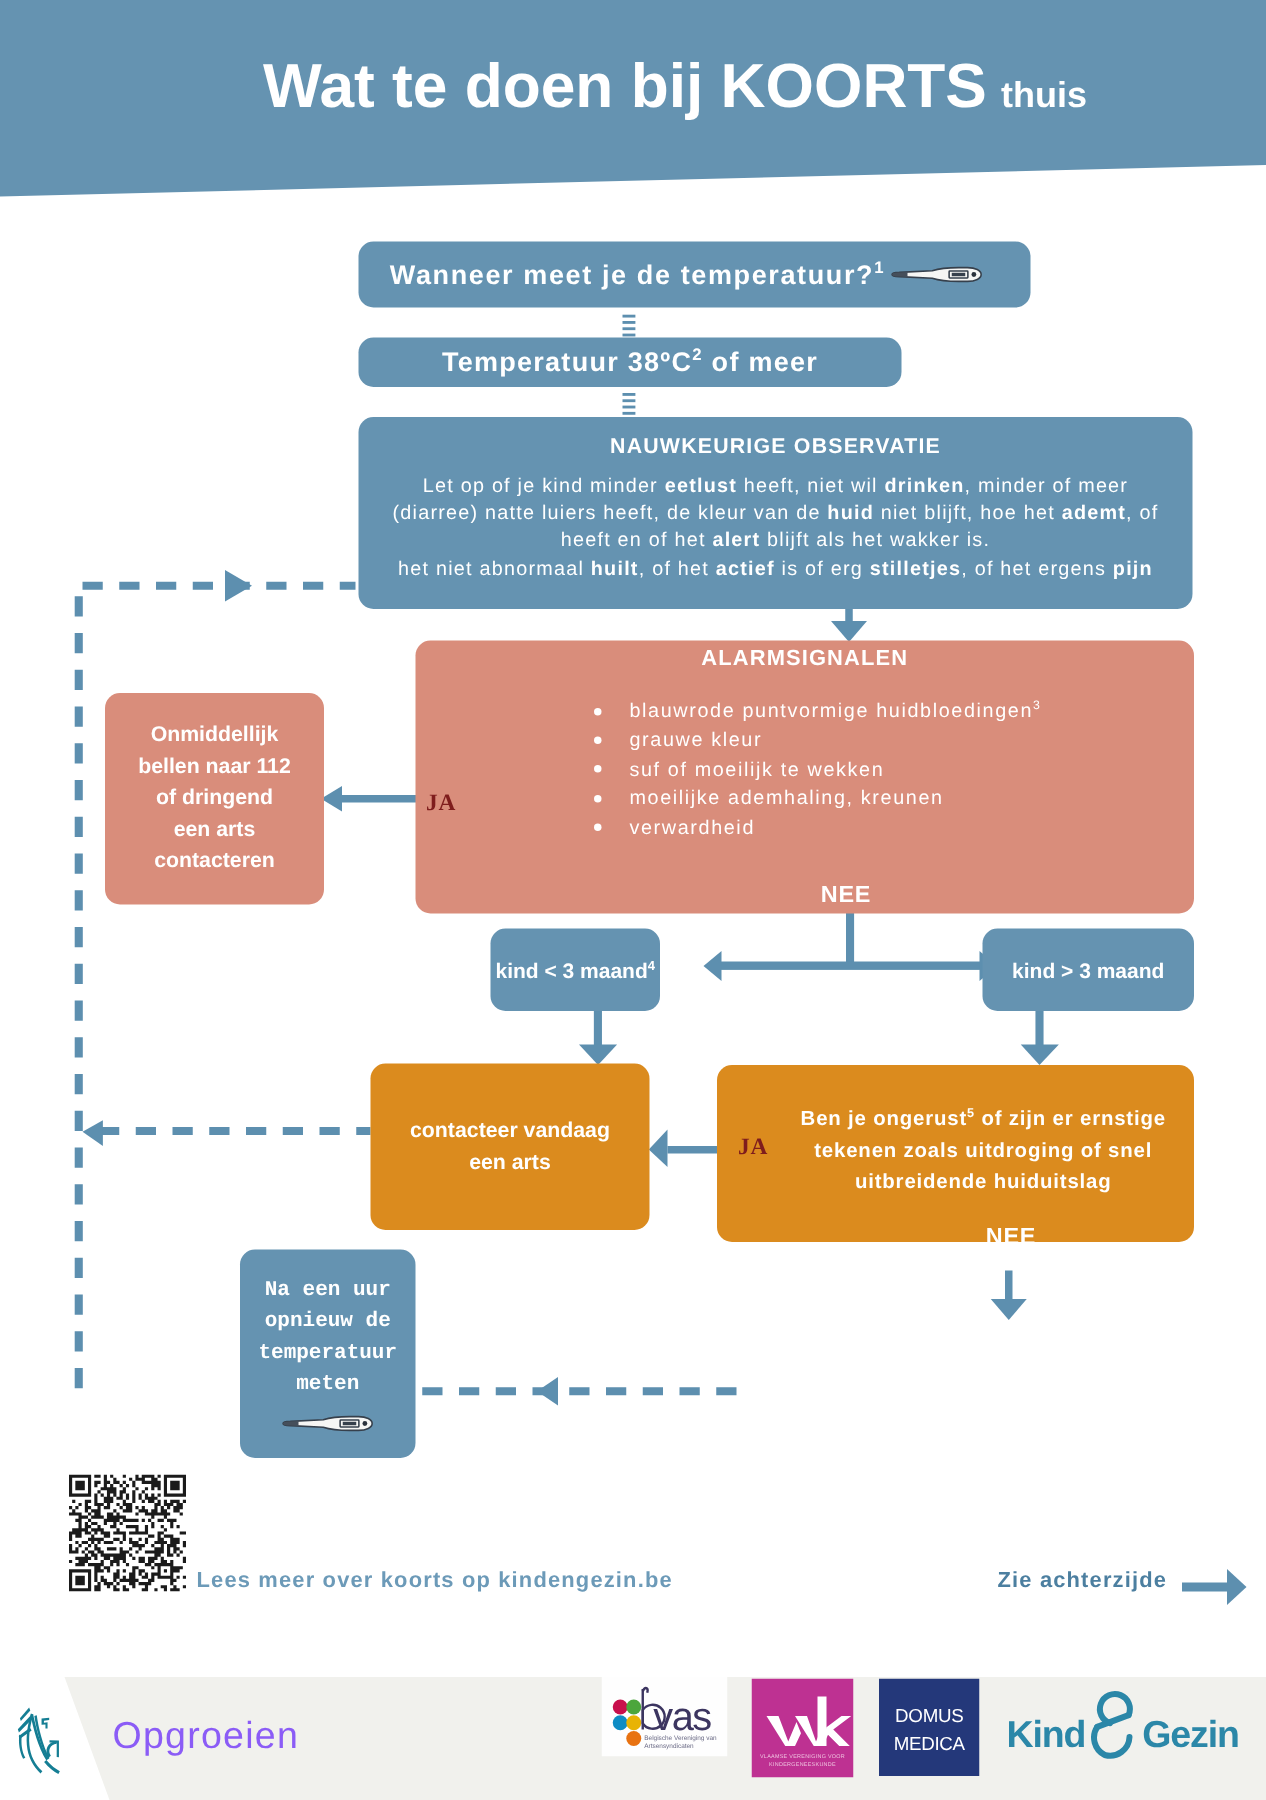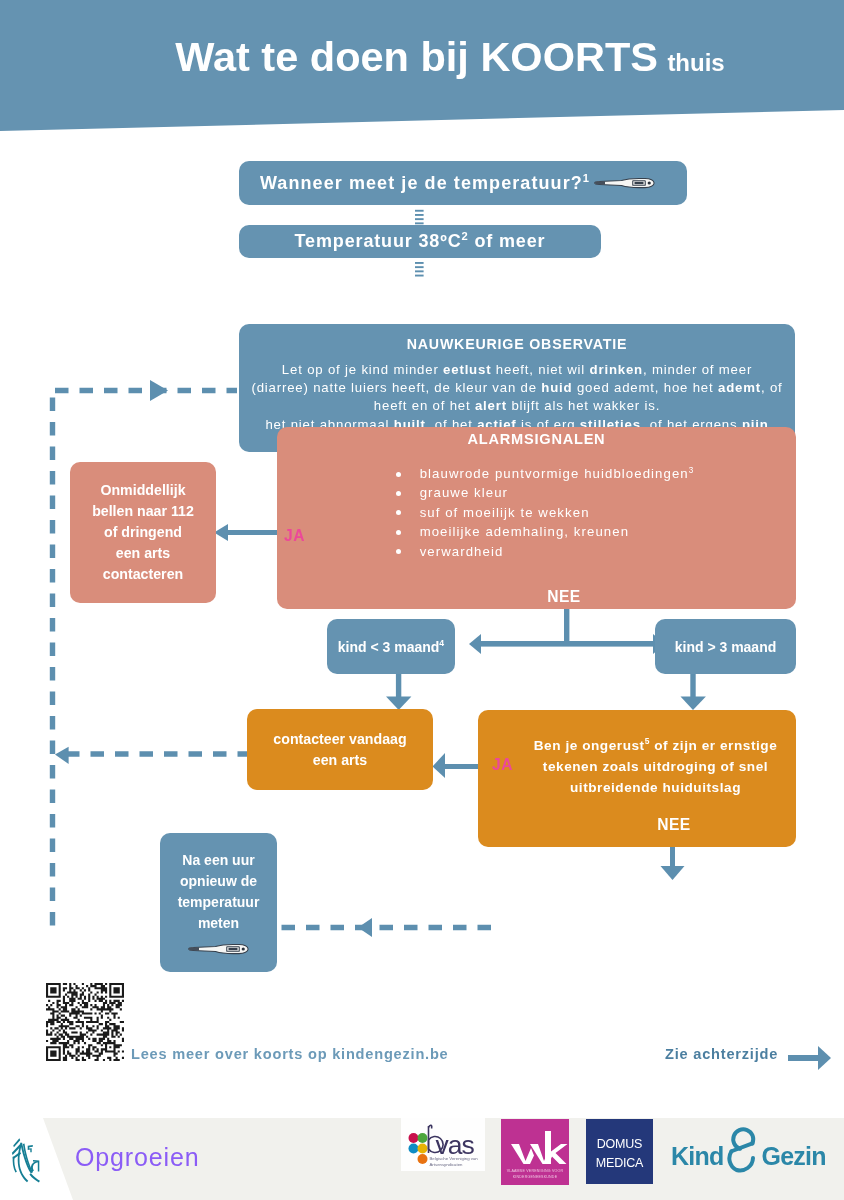--- a/index.html
+++ b/index.html
@@ -34,48 +34,48 @@
   .alarm-list{margin:0;padding:0;list-style:none;font-size:13.2px;line-height:19.4px;text-align:left;letter-spacing:1.08px;}
   .alarm-list li{position:relative;padding-left:24px;}
   .alarm-list li:before{content:"";position:absolute;left:0px;top:7.5px;width:5px;height:5px;
                         border-radius:50%;background:#fff;}
   .nee{font-size:15.6px;font-weight:bold;letter-spacing:0.5px;}
   .emerg{font-size:14.2px;font-weight:bold;line-height:21px;}
   .agebox{font-size:14px;font-weight:bold;}
   .ct{font-size:14.2px;font-weight:bold;line-height:21px;}
   .worry{font-size:13.6px;font-weight:bold;line-height:21px;letter-spacing:0.55px;}
   .disc{font-size:13.6px;font-weight:bold;line-height:21px;}
-  .remeas{font-size:14px;font-weight:bold;line-height:21px;}
-  .ja{position:absolute;color:#ec4899;font-size:15.6px;font-weight:bold;letter-spacing:0.5px;}
+  .remeas{font-size:14px;font-weight:bold;line-height:21px;font-family:Liberation Mono, monospace;}
+  .ja{position:absolute;color:#7f1d1d;font-size:15.6px;font-weight:bold;letter-spacing:0.5px;font-family:Liberation Serif, serif;}
   .thermo{display:inline-block;line-height:0;}
   #thermo2{position:absolute;left:28px;bottom:17px;}
 
   
   .qr{position:absolute;}
   .bot-link{position:absolute;color:#6C9AB8;font-size:14.6px;font-weight:bold;letter-spacing:0.78px;}
   .bot-back{position:absolute;color:#4C7FA0;font-size:14.6px;font-weight:bold;letter-spacing:0.78px;}
 
   
   .foot-brand{position:absolute;color:#8b5cf6;font-size:25px;letter-spacing:0.85px;}
   .logo-box{position:absolute;box-sizing:border-box;}
 
   
   #box1    {left:239px; top:161px; width:448px; height:44px;}
   #box2    {left:239px; top:225px; width:362px; height:33px;}
-  #boxobs  {left:239px; top:278px; width:556px; height:128px; justify-content:flex-start; padding-top:12px;margin-top:46px;}
+  #boxobs  {left:239px; top:278px; width:556px; height:128px; justify-content:flex-start; padding-top:12px;}
   #boxobs .obs-body{margin-top:9px;}
   #boxalarm{left:277px; top:427px; width:519px; height:182px; justify-content:flex-start; padding-top:4px;}
   #alarmlist{margin-top:17px;margin-left:17px;}
   #boxalarm .nee{position:absolute;left:0;width:100%;text-align:center;bottom:3px;padding-left:55px;box-sizing:border-box;}
   #boxemerg{left:70px; top:462px; width:146px; height:141px;}
   #ja1{left:284px; top:527px;}
-  #boxagelt{left:327px; top:619px; width:128px; height:55px;}
+  #boxagelt{left:327px; top:619px; width:113px; height:55px;}
   #boxagegt{left:655px; top:619px; width:141px; height:55px;}
-  #boxct   {left:247px; top:709px; width:186px; height:81px;}
-  #boxworry{left:478px; top:710px; width:318px; height:137px; justify-content:flex-start; padding-top:25px; padding-left:37px;}
+  #boxct   {left:247px; top:709px; width:186px; height:111px;}
+  #boxworry{left:478px; top:710px; width:318px; height:118px; justify-content:flex-start; padding-top:25px; padding-left:37px;}
   #boxworry .nee{position:absolute;left:166px;top:106px;width:60px;text-align:center;}
   #ja2{left:492px; top:756px;}
   #boxdisc {left:491px; top:884px; width:304px; height:87px;}
   #boxre   {left:160px; top:833px; width:117px; height:139px; justify-content:flex-start; padding-top:17px;}
   #qrwrap  {left:46px; top:983px; width:78px; height:78px;}
   .bot-link{left:131px; top:1046px;}
   .bot-back{left:665px; top:1046px;}
   .foot-brand{left:75px; top:1143px;}
   #logo-bvas {left:401px; top:1118px;}
   #logo-vvk  {left:501px; top:1119px;}
@@ -183,21 +183,21 @@
   </div>
 
   <div class="box blue" id="box2">
     <div class="b2-txt"><span>Temperatuur 38ºC</span><sup>2</sup> <span>of meer</span></div>
   </div>
 
   <div class="box blue" id="boxobs">
     <div class="obs-title">NAUWKEURIGE OBSERVATIE</div>
     <div class="obs-body" id="obsbody">
         <div><span>Let op of je kind minder </span><b>eetlust</b><span> heeft, niet wil </span><b>drinken</b><span>, minder of meer</span></div>
-        <div><span>(diarree) natte luiers heeft, de kleur van de </span><b>huid</b><span> goed ademt, hoe het </span><b>ademt</b><span>, of</span></div>
+        <div><span>(diarree) natte luiers heeft, de kleur van de </span><b>huid</b><span> niet blijft, hoe het </span><b>ademt</b><span>, of</span></div>
         <div><span>heeft en of het </span><b>alert</b><span> blijft als het wakker is.</span></div>
         <div><span>het niet abnormaal </span><b>huilt</b><span>, of het </span><b>actief</b><span> is of erg </span><b>stilletjes</b><span>, of het ergens </span><b>pijn</b></div>
       </div>
   </div>
 
   <div class="box salmon" id="boxalarm">
     <div class="alarm-title">ALARMSIGNALEN</div>
     <ul class="alarm-list" id="alarmlist">
         <li>blauwrode puntvormige huidbloedingen<sup>3</sup></li>
         <li>grauwe kleur</li>

